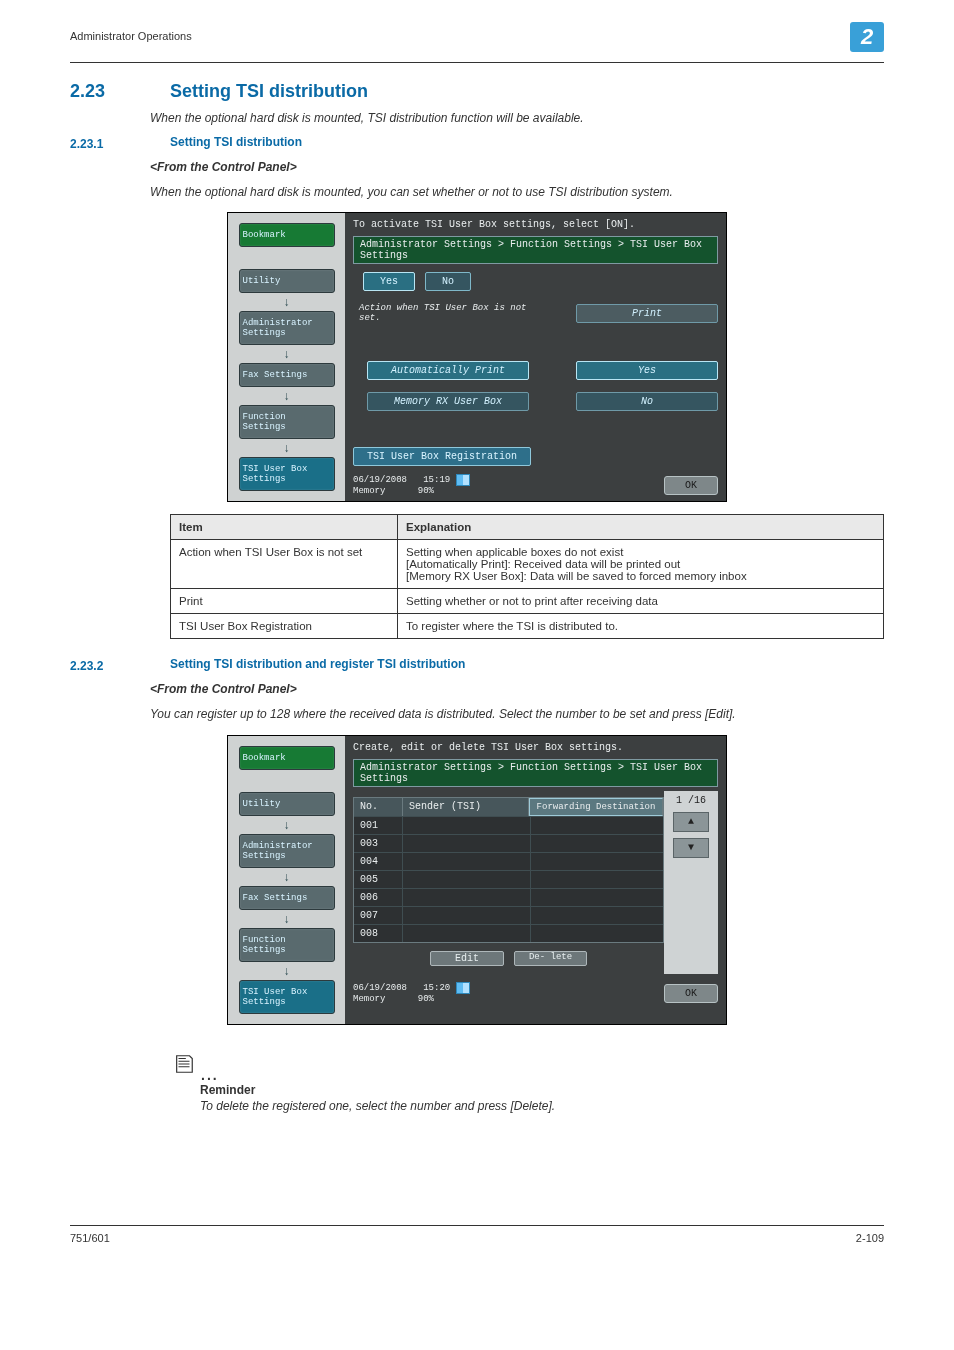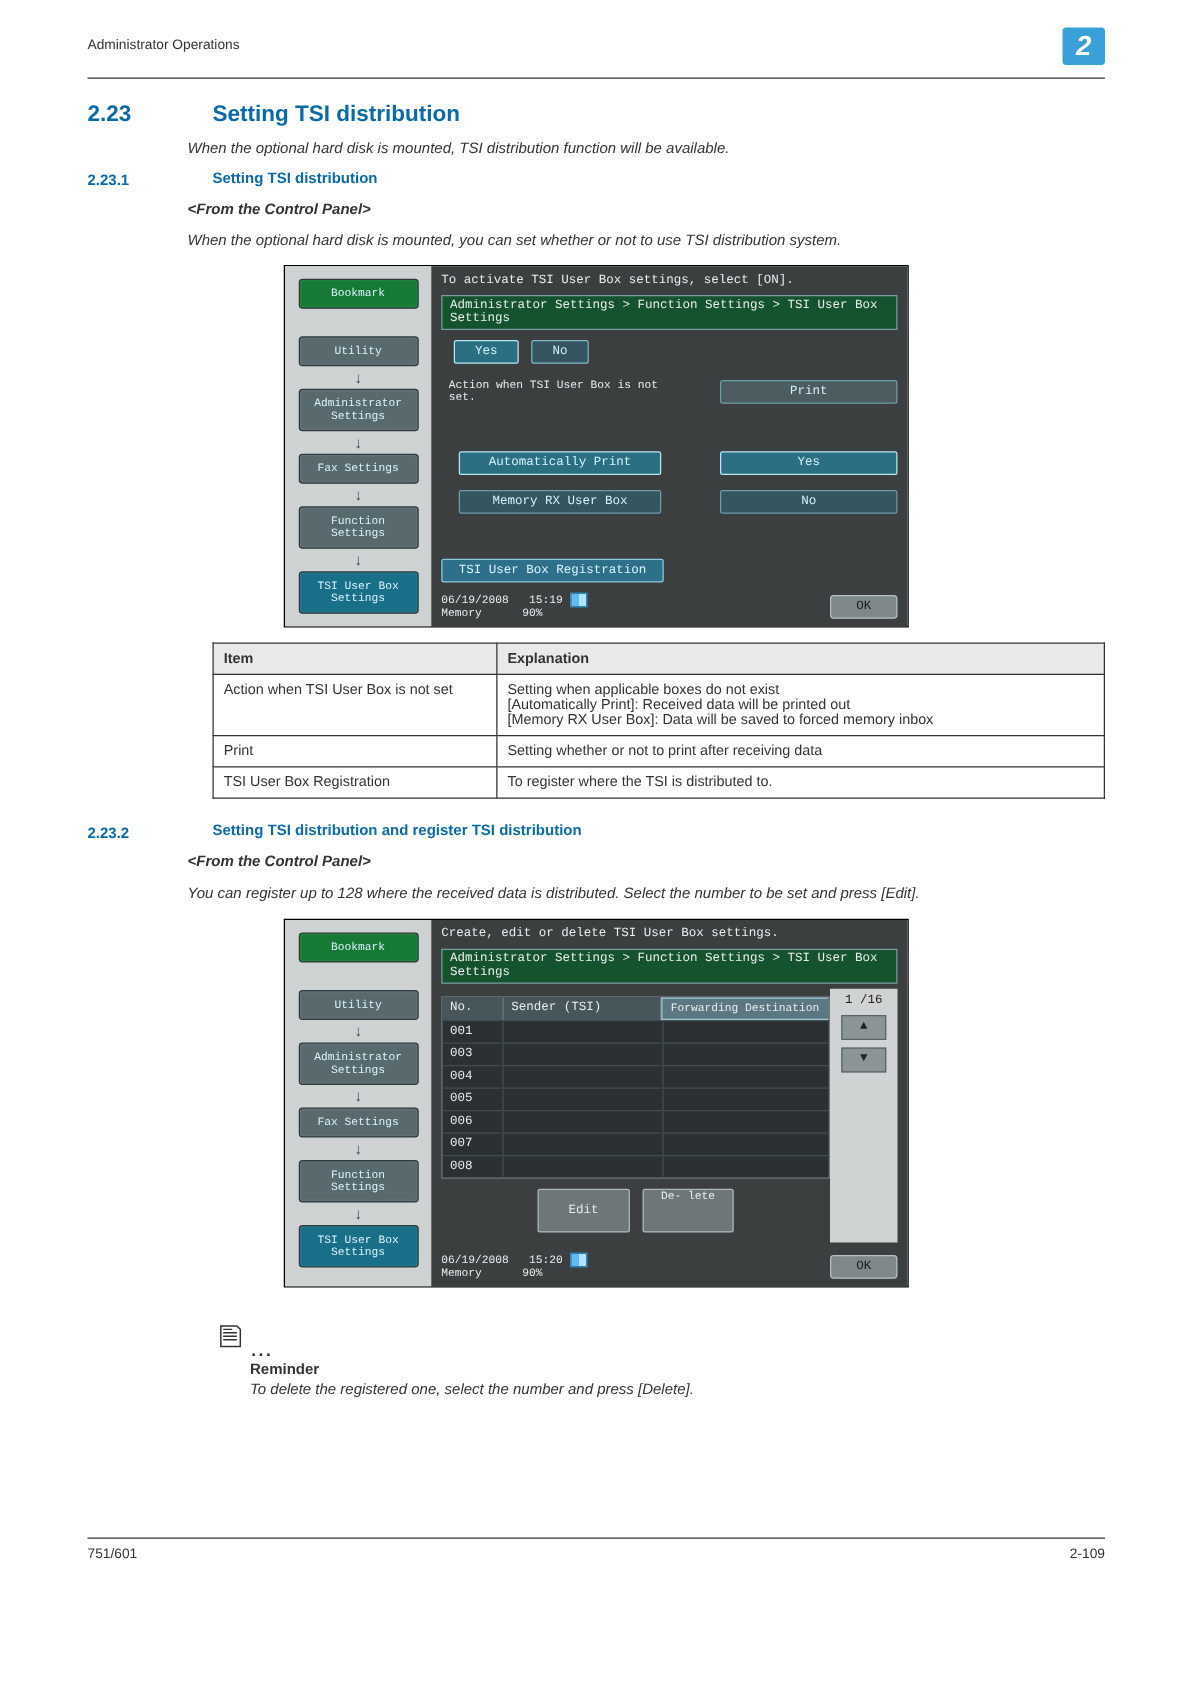--- a/index.html
+++ b/index.html
@@ -69,21 +69,21 @@
     display:flex;
     flex-direction:column;
   }
   .pnav {
     background:#596a6e;
     color:#d8f3ff;
     border:1px solid #2d3a3d;
     border-radius:3px;
     font-family: "Courier New", monospace;
     font-size:9px;
-    text-align:center;
+    text-align:left;
     padding:6px 3px;
     width:88px;
     box-shadow: inset 0 0 2px rgba(255,255,255,.2);
   }
   .pnav.bookmark { background:#177a34; }
   .pnav.active { background:#1a6f88; }
   .darrow {
     color:#2f4d53;
     font-size:12px;
     line-height:10px;
@@ -99,21 +99,21 @@
     display:inline-block;
     background:#355560;
     border:1px solid #7fb8c9;
     color:#d3f2ff;
     padding:3px 16px;
     margin-right:4px;
     font-size:10px;
     border-radius:2px;
   }
   .tab-btn.sel { background:#2a6f82; border-color:#b9e6f4; }
-  .opt-row { display:flex; align-items:center; margin:6px 0; }
+  .opt-row { display:flex; align-items:center; margin:6px 0;font-style:italic; }
   .opt-label { flex:0 0 190px; font-size:10px; padding-left:6px;}
   .opt-btn {
     background:#355560;
     border:1px solid #6f9aa8;
     color:#d3f2ff;
     padding:3px 10px;
     font-size:10px;
     width:120px;
     text-align:center;
     border-radius:2px;
@@ -173,21 +173,21 @@
     width:46px; background:#cfd3d4; padding:4px; display:flex; flex-direction:column; align-items:center; gap:6px;
     font-size:10px; color:#222;
   }
   .arrow-btn {
     width:34px; height:18px; background:#8b9598; border:1px solid #5a6467;
     display:flex; align-items:center; justify-content:center; color:#222;
   }
   .bottom-btns { display:flex; justify-content:center; gap:10px; padding:8px 0;}
   .bbtn {
     background:#6d777a; border:1px solid #aeb7ba; color:#e7eeef;
-    font-size:10px; padding:11px 24px; border-radius:2px;
+    font-size:10px; padding:1px 24px; border-radius:2px;
   }
   .bbtn.small { padding:3px 14px; font-size:9px;}
   .note-icon {
     display:inline-block; width:28px; height:30px; position:relative; margin-left:100px;
   }
   .note-icon svg { width:28px; height:22px; }
   .dots { font-weight:bold; letter-spacing:2px; padding-left:3px; font-size:14px; vertical-align:bottom;}
   .reminder-block { margin-left:130px; }
   .reminder-title { font-weight:bold; font-size:12px; }
   .reminder-text { font-style:italic; font-size:12px; margin-top:2px;}

